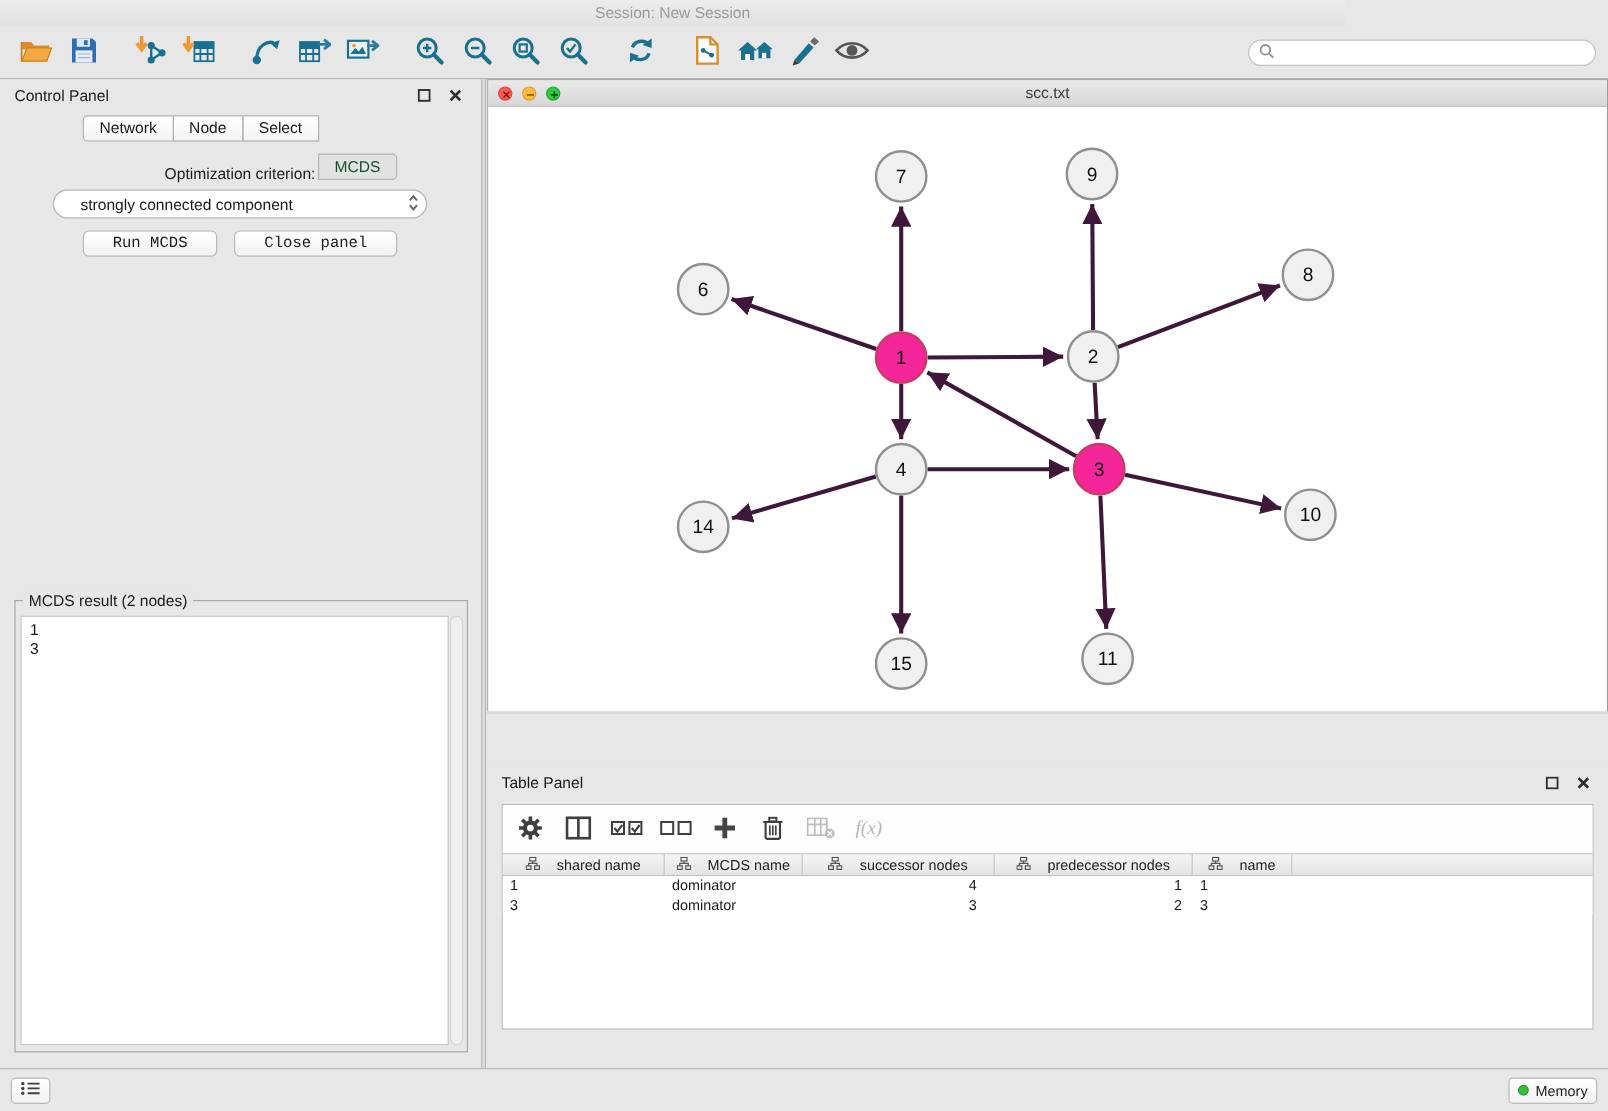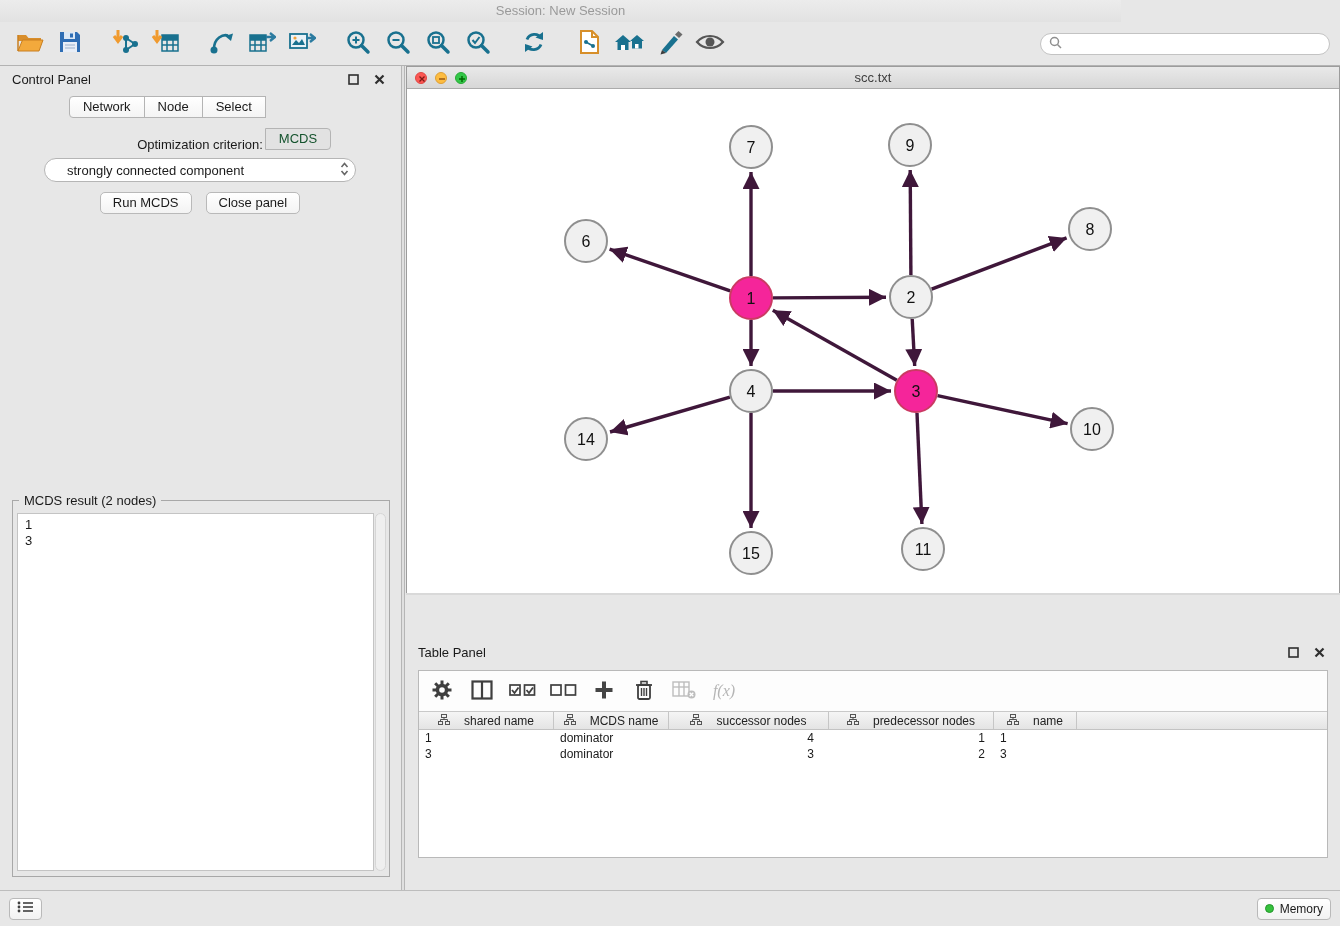--- a/index.html
+++ b/index.html
@@ -57,23 +57,23 @@
   #cp-tabs { position:absolute; left:0; top:30px; width:100%; }
   #opt-label { position:absolute; left:0; top:71px; width:100%; text-align:center; font-size:13px; }
   #criterion-select {
     position:absolute; left:44px; top:92px; width:312px; height:24px;
     background:#fff; border:1px solid #b5b5b5; border-radius:12px;
     display:flex; align-items:center; padding:0 6px 0 22px; font-size:13px; cursor:pointer;
   }
   #criterion-select .sel-label { flex:1; }
   #cp-buttons { position:absolute; left:0; top:126px; width:100%; display:flex; justify-content:center; gap:14px; }
   .mbtn {
-    height:22px; line-height:20px; padding:0 12px; font-size:13px;
+    height:22px; line-height:20px; padding:0 24px; font-size:13px;
     background:linear-gradient(#ffffff,#f3f3f3); border:1px solid #b9b9b9; border-radius:5px;
-    color:#1a1a1a; cursor:pointer; font-family:Liberation Sans, sans-serif;
+    color:#1a1a1a; cursor:pointer; font-family:Liberation Mono, monospace;
   }
 
   #result-group {
     position:absolute; left:12px; top:434px; width:378px; height:377px;
     border:1px solid #a8a8a8;
   }
   #result-group-label {
     position:absolute; top:-8px; left:6px; background:#e7e7e7; padding:0 5px; font-size:13px;
   }
   #result-inner {

